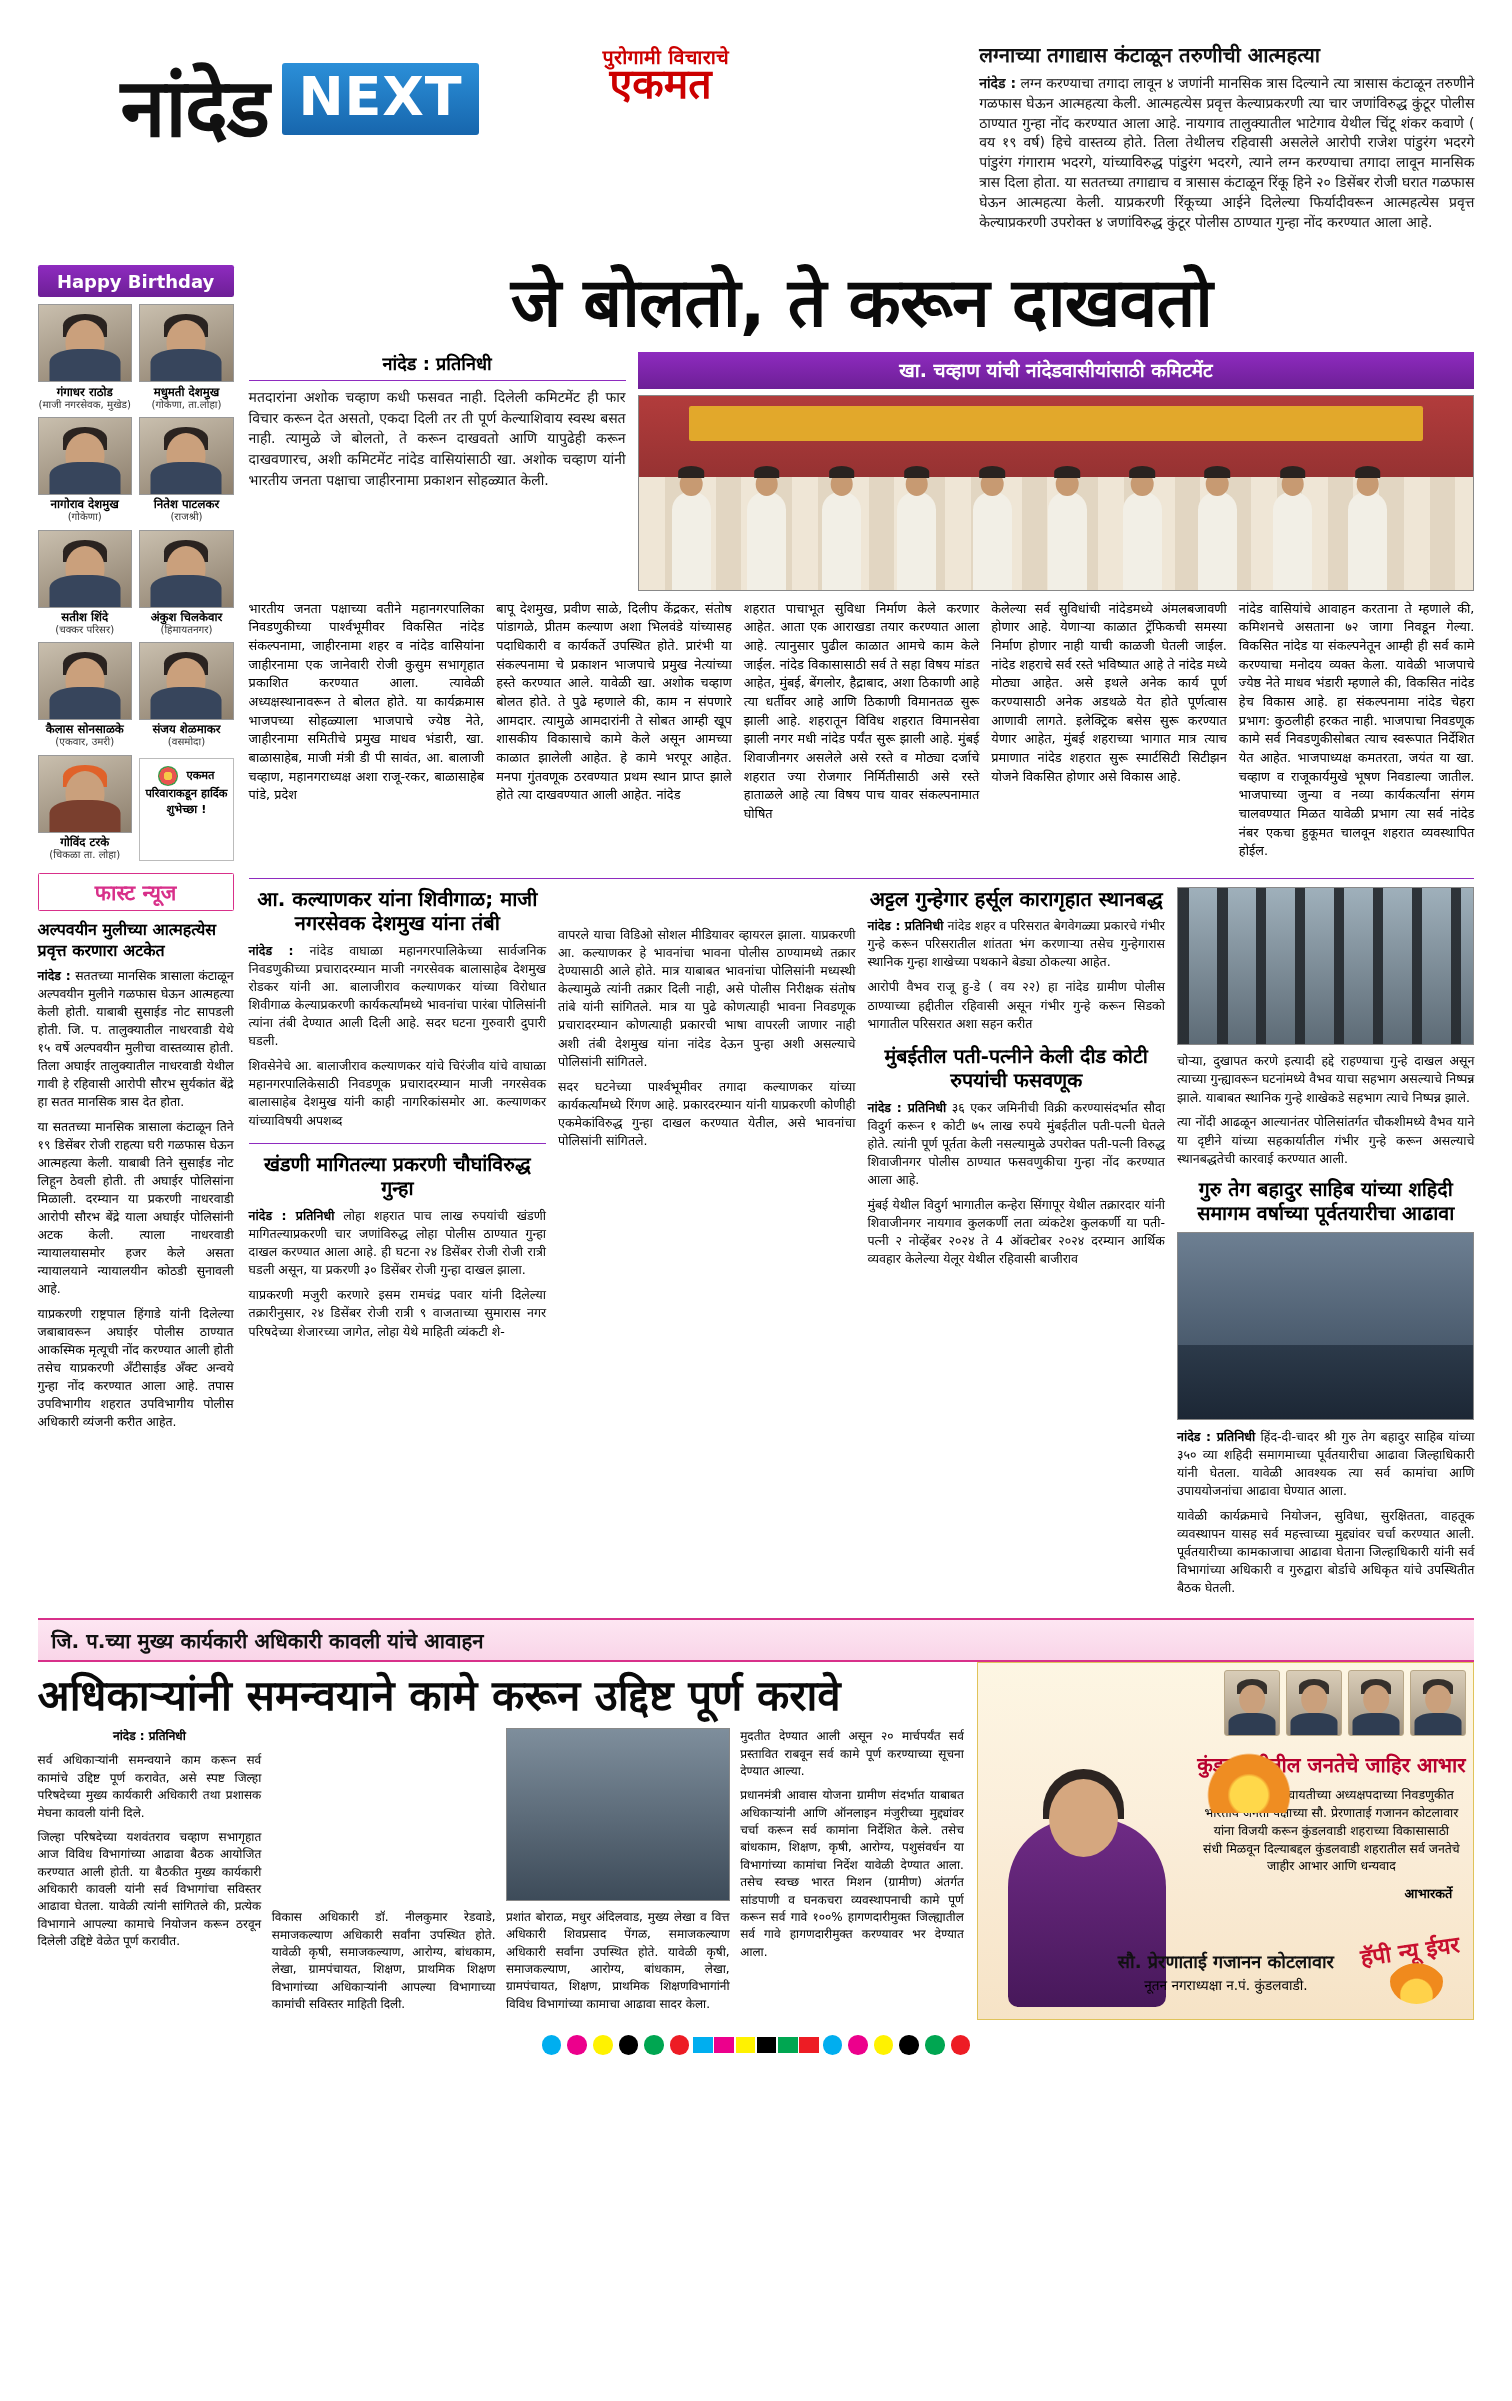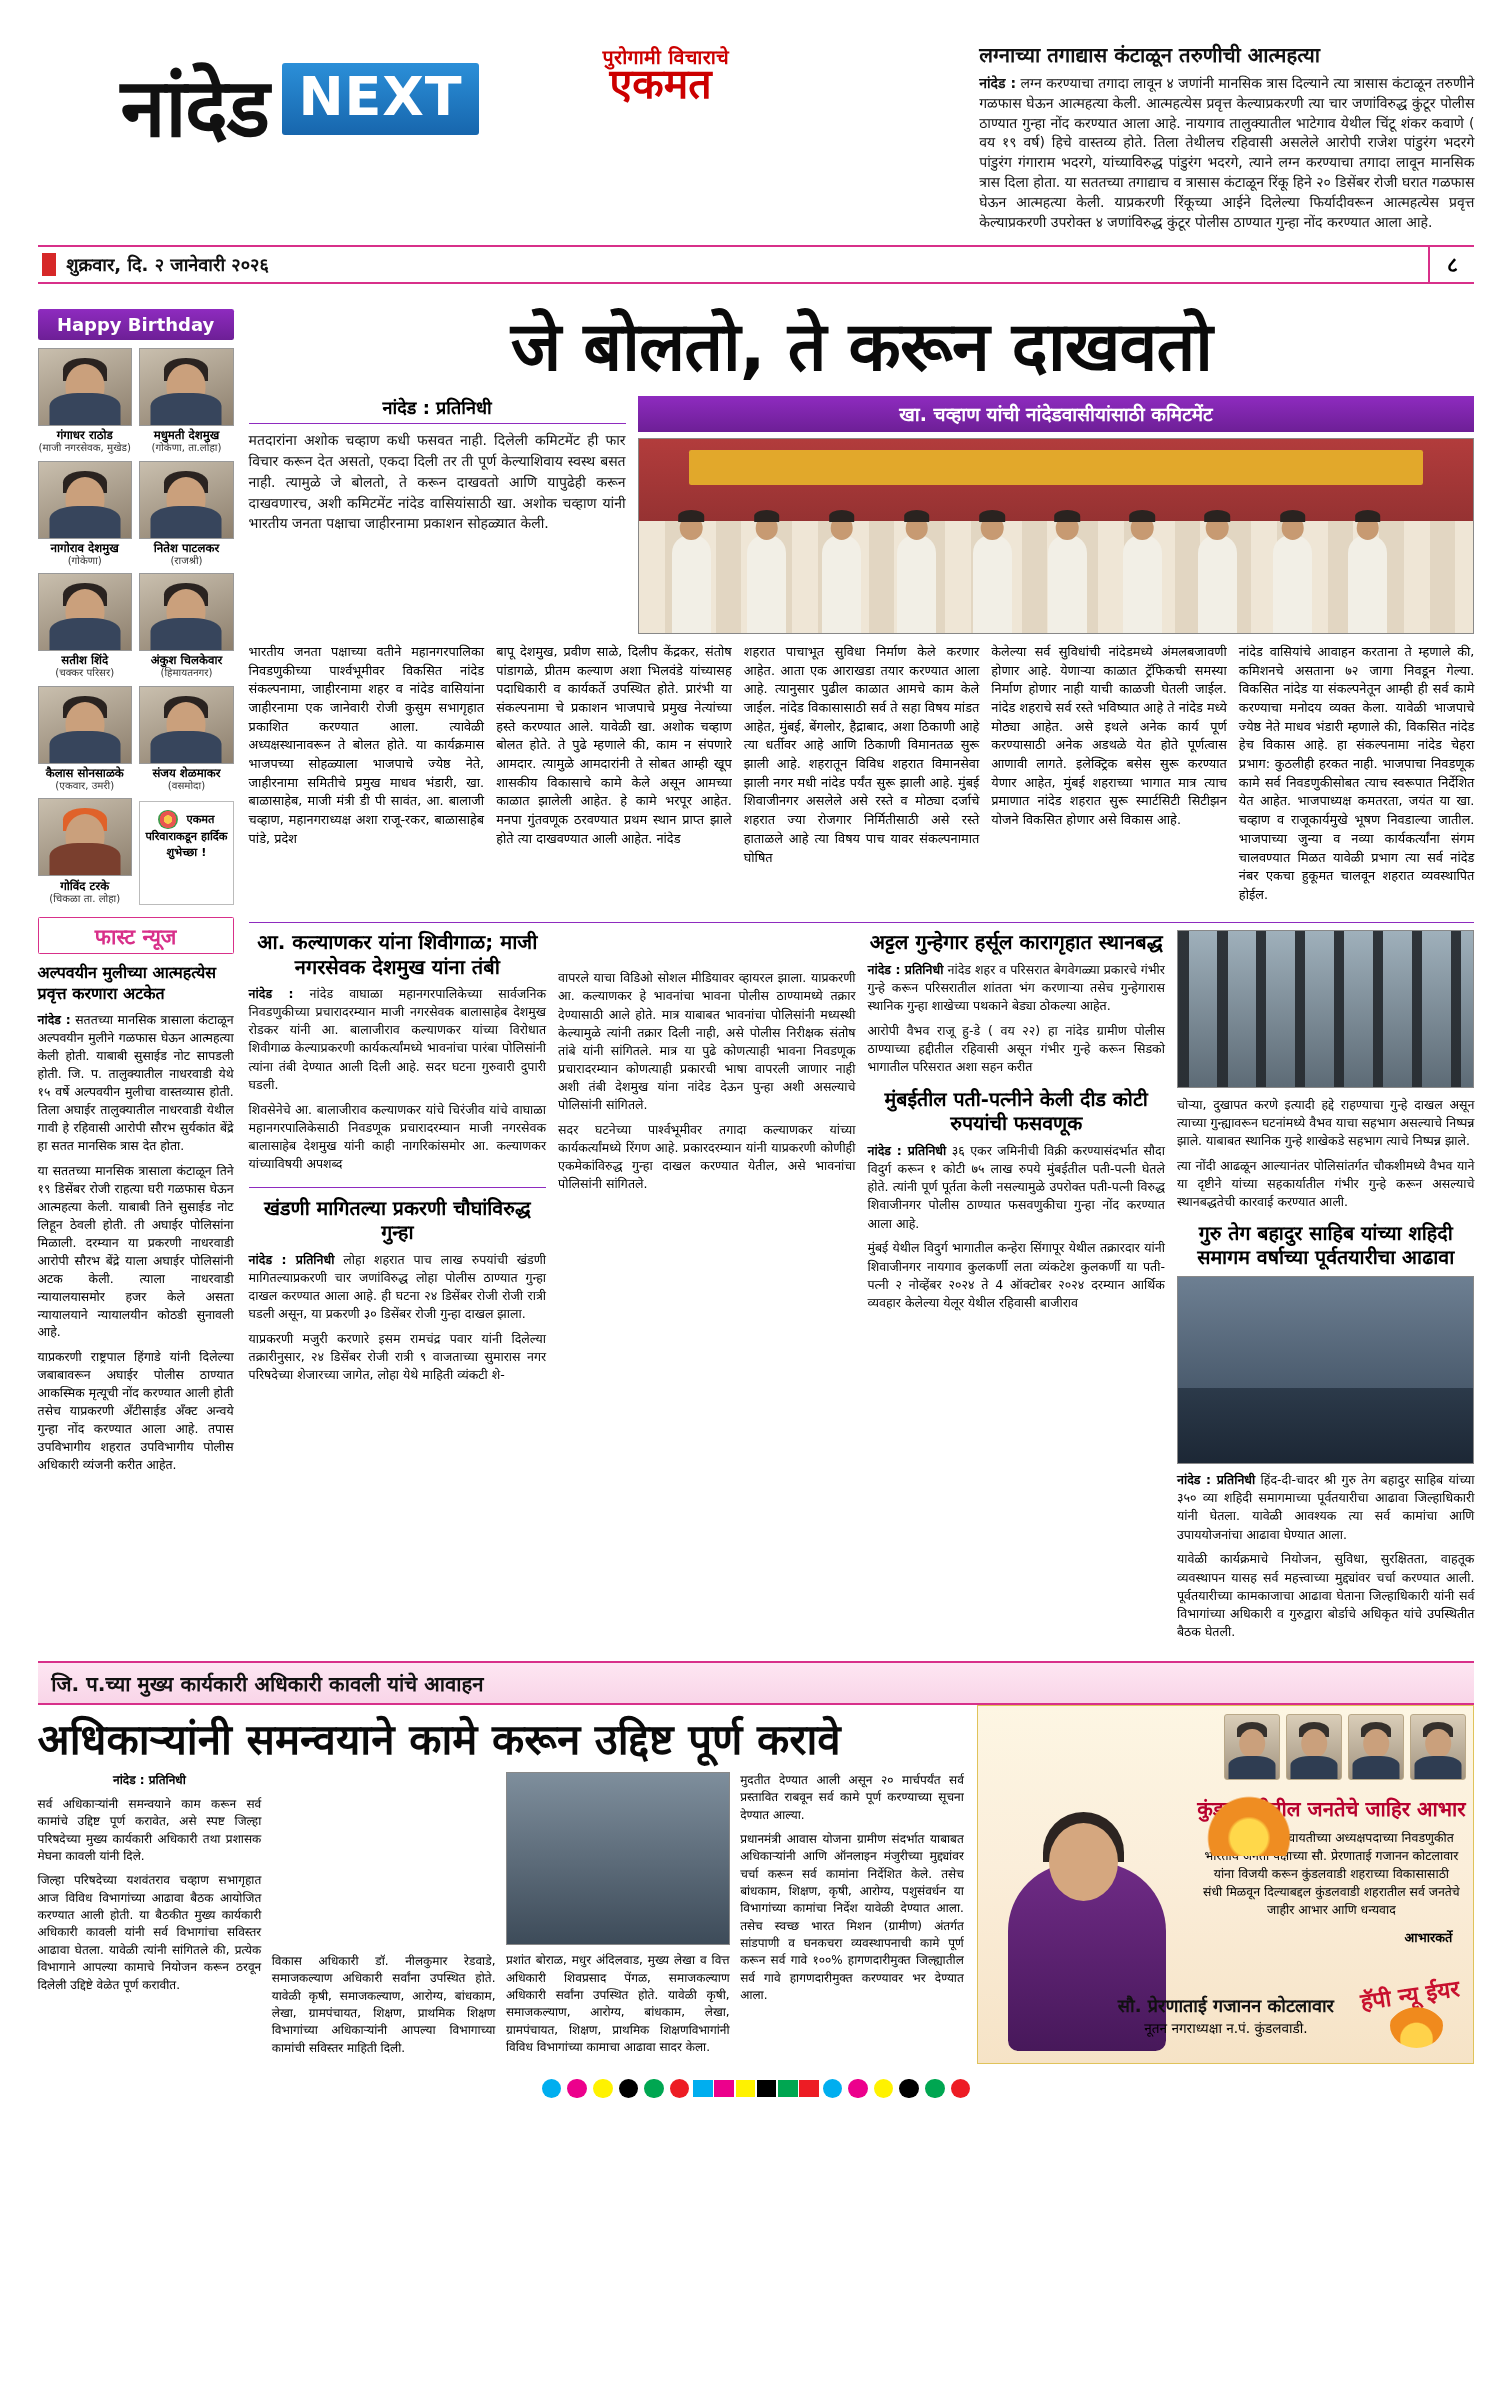--- a/index.html
+++ b/index.html
@@ -418,25 +418,20 @@
       <div class="logo-tagline">पुरोगामी विचाराचे</div>
       <div class="logo-ekmat">एकमत</div>
       <span class="logo-main">नांदेड</span><span class="logo-next">NEXT</span>
     </div>
     <div class="top-right-news">
       <div class="trn-head">लग्नाच्या तगाद्यास कंटाळून तरुणीची आत्महत्या</div>
       <div class="trn-body"><span class="dateline">नांदेड :</span> <span>लग्न करण्याचा तगादा लावून ४ जणांनी मानसिक त्रास दिल्याने त्या त्रासास कंटाळून तरुणीने गळफास घेऊन आत्महत्या केली. आत्महत्येस प्रवृत्त केल्याप्रकरणी त्या चार जणांविरुद्ध कुंटूर पोलीस ठाण्यात गुन्हा नोंद करण्यात आला आहे. नायगाव तालुक्यातील भाटेगाव येथील चिंटू शंकर कवाणे ( वय १९ वर्ष) हिचे वास्तव्य होते. तिला तेथीलच रहिवासी असलेले आरोपी राजेश पांडुरंग भदरगे पांडुरंग गंगाराम भदरगे, यांच्याविरुद्ध पांडुरंग भदरगे, त्याने लग्न करण्याचा तगादा लावून मानसिक त्रास दिला होता. या सततच्या तगाद्याच व त्रासास कंटाळून रिंकू हिने २० डिसेंबर रोजी घरात गळफास घेऊन आत्महत्या केली. याप्रकरणी रिंकूच्या आईने दिलेल्या फिर्यादीवरून आत्महत्येस प्रवृत्त केल्याप्रकरणी उपरोक्त ४ जणांविरुद्ध कुंटूर पोलीस ठाण्यात गुन्हा नोंद करण्यात आला आहे.</span></div>
     </div>
   </div>
 
-  <div class="datebar">
-    <div class="redbox"></div>
-    <div class="date-text">शुक्रवार, दि. २ जानेवारी २०२६</div>
-    <div class="pageno">८</div>
-  </div>
 
   <div class="content">
 
     <div class="col-left">
       <div class="bday-head">Happy Birthday</div>
       <div class="bday-grid">
 
         <div class="bday-cell">
           <div class="bday-photo">
               <span class="hair"></span>

